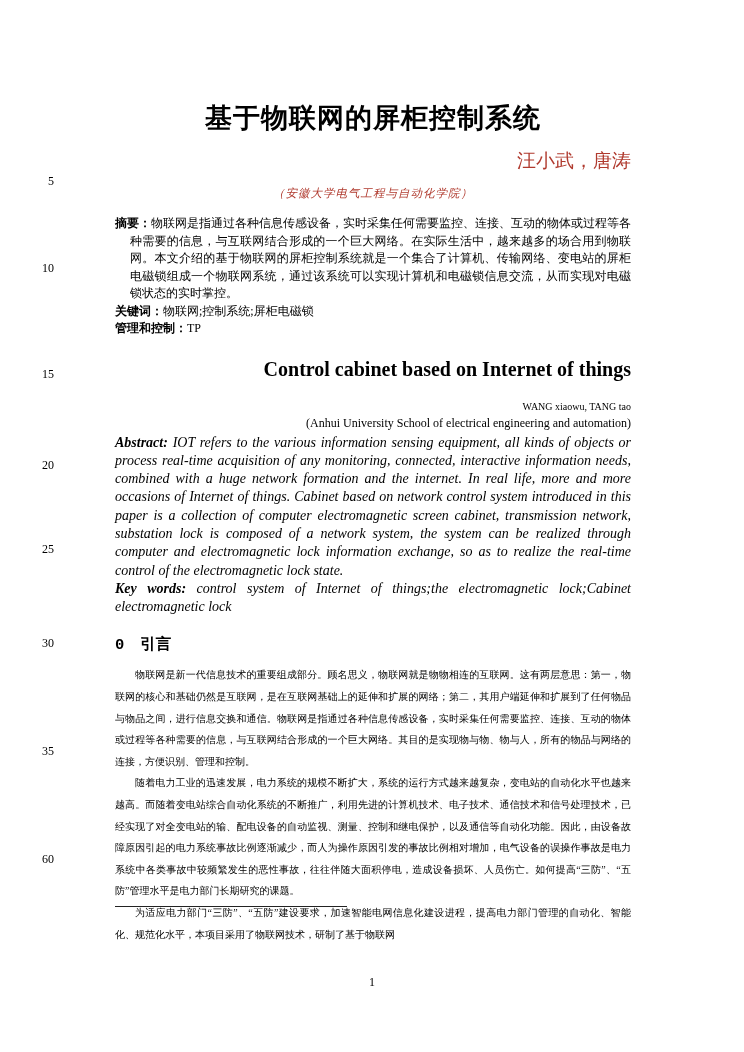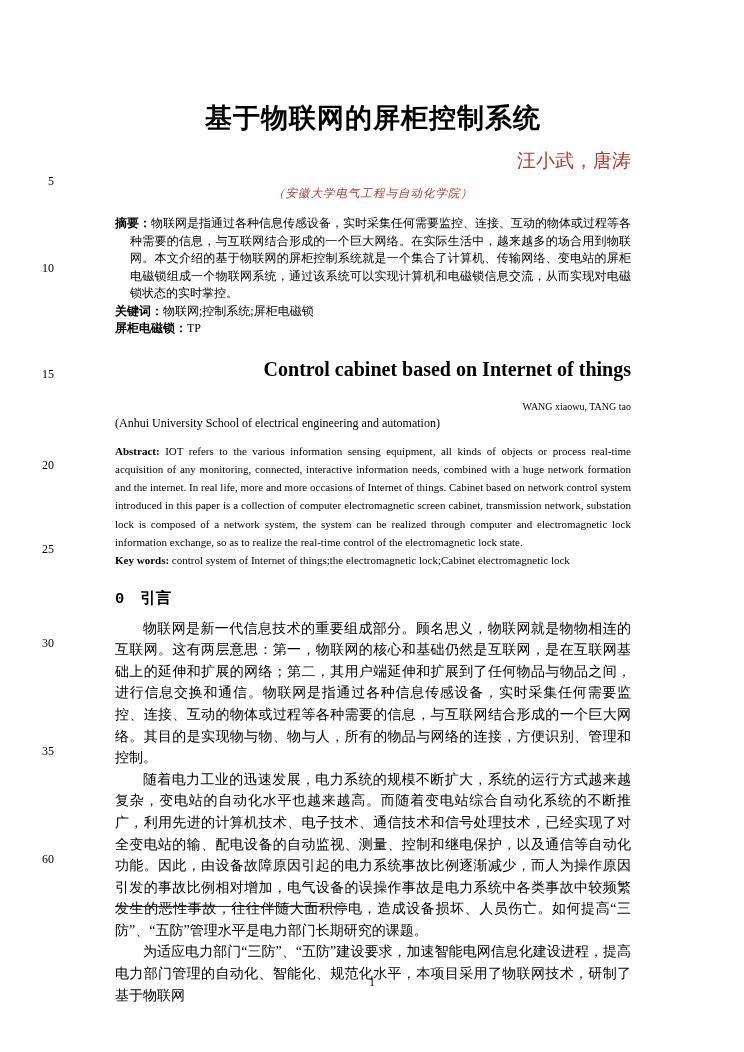--- a/index.html
+++ b/index.html
@@ -61,34 +61,35 @@
   .cn-keywords, .cn-clc {
     font-size: 12px; line-height: 17.5px;
     margin: 0;
   }
   .en-title {
     text-align: right;
     font-size: 20px; font-weight: bold;
     margin: 20px 0 20px 0;
   }
   .en-authors { text-align: right; font-size: 10px; margin-bottom: 4px; }
-  .en-affil   { text-align: left; font-size: 12px; margin-bottom: 11px; }
+  .en-affil   { text-align: right; font-size: 12px; margin-bottom: 3px; }
   .en-abstract, .en-keywords {
-    font-size: 11px; line-height: 18.3px;
+    font-size: 14px; line-height: 18.3px;
     text-align: justify;
     margin: 0;
+    font-style: italic;
   }
   .sec-heading {
     font-family: Liberation Mono, monospace;
     font-size: 15.5px; font-weight: bold;
     margin: 18px 0 9px 0;
   }
   .sec-num { margin-right: 16px; }
   .body-para {
-    font-size: 14px; line-height: 21.6px;
+    font-size: 10px; line-height: 21.6px;
     text-align: justify;
     text-indent: 2em;
     margin: 0;
   }
   .footer {
     position: absolute;
     left: 115px; top: 906px;
     width: 516px;
   }
   .footnote-rule {
@@ -127,21 +128,21 @@
 
     <h1 class="cn-title">基于物联网的屏柜控制系统</h1>
 
     <div class="cn-authors">汪小武，唐涛</div>
     <div class="cn-affil">（安徽大学电气工程与自动化学院）</div>
 
     <p class="cn-abstract"><span class="label-hei">摘要：</span><span>物联网是指通过各种信息传感设备，实时采集任何需要监控、连接、互动的物体或过程等各种需要的信息，与互联网结合形成的一个巨大网络。在实际生活中，越来越多的场合用到物联网。本文介绍的基于物联网的屏柜控制系统就是一个集合了计算机、传输网络、变电站的屏柜电磁锁组成一个物联网系统，通过该系统可以实现计算机和电磁锁信息交流，从而实现对电磁锁状态的实时掌控。</span></p>
 
     <p class="cn-keywords"><span class="label-hei">关键词：</span><span>物联网;控制系统;屏柜电磁锁</span></p>
 
-    <p class="cn-clc"><span class="label-hei">屏柜电磁锁：</span><span>TP</span></p>
+    <p class="cn-clc"><span class="label-hei">管理和控制：</span><span>TP</span></p>
 
     <h2 class="en-title">Control cabinet based on Internet of things</h2>
     <div class="en-authors">WANG xiaowu, TANG tao</div>
     <div class="en-affil">(Anhui University School of electrical engineering and automation)</div>
 
     <p class="en-abstract"><b>Abstract:</b> <span>IOT refers to the various information sensing equipment, all kinds of objects or process real-time acquisition of any monitoring, connected, interactive information needs, combined with a huge network formation and the internet. In real life, more and more occasions of Internet of things. Cabinet based on network control system introduced in this paper is a collection of computer electromagnetic screen cabinet, transmission network, substation lock is composed of a network system, the system can be realized through computer and electromagnetic lock information exchange, so as to realize the real-time control of the electromagnetic lock state.</span></p>
 
     <p class="en-keywords"><b>Key words:</b> <span>control system of Internet of things;the electromagnetic lock;Cabinet electromagnetic lock</span></p>
 
     <h3 class="sec-heading"><span class="sec-num">0</span><span>引言</span></h3>

